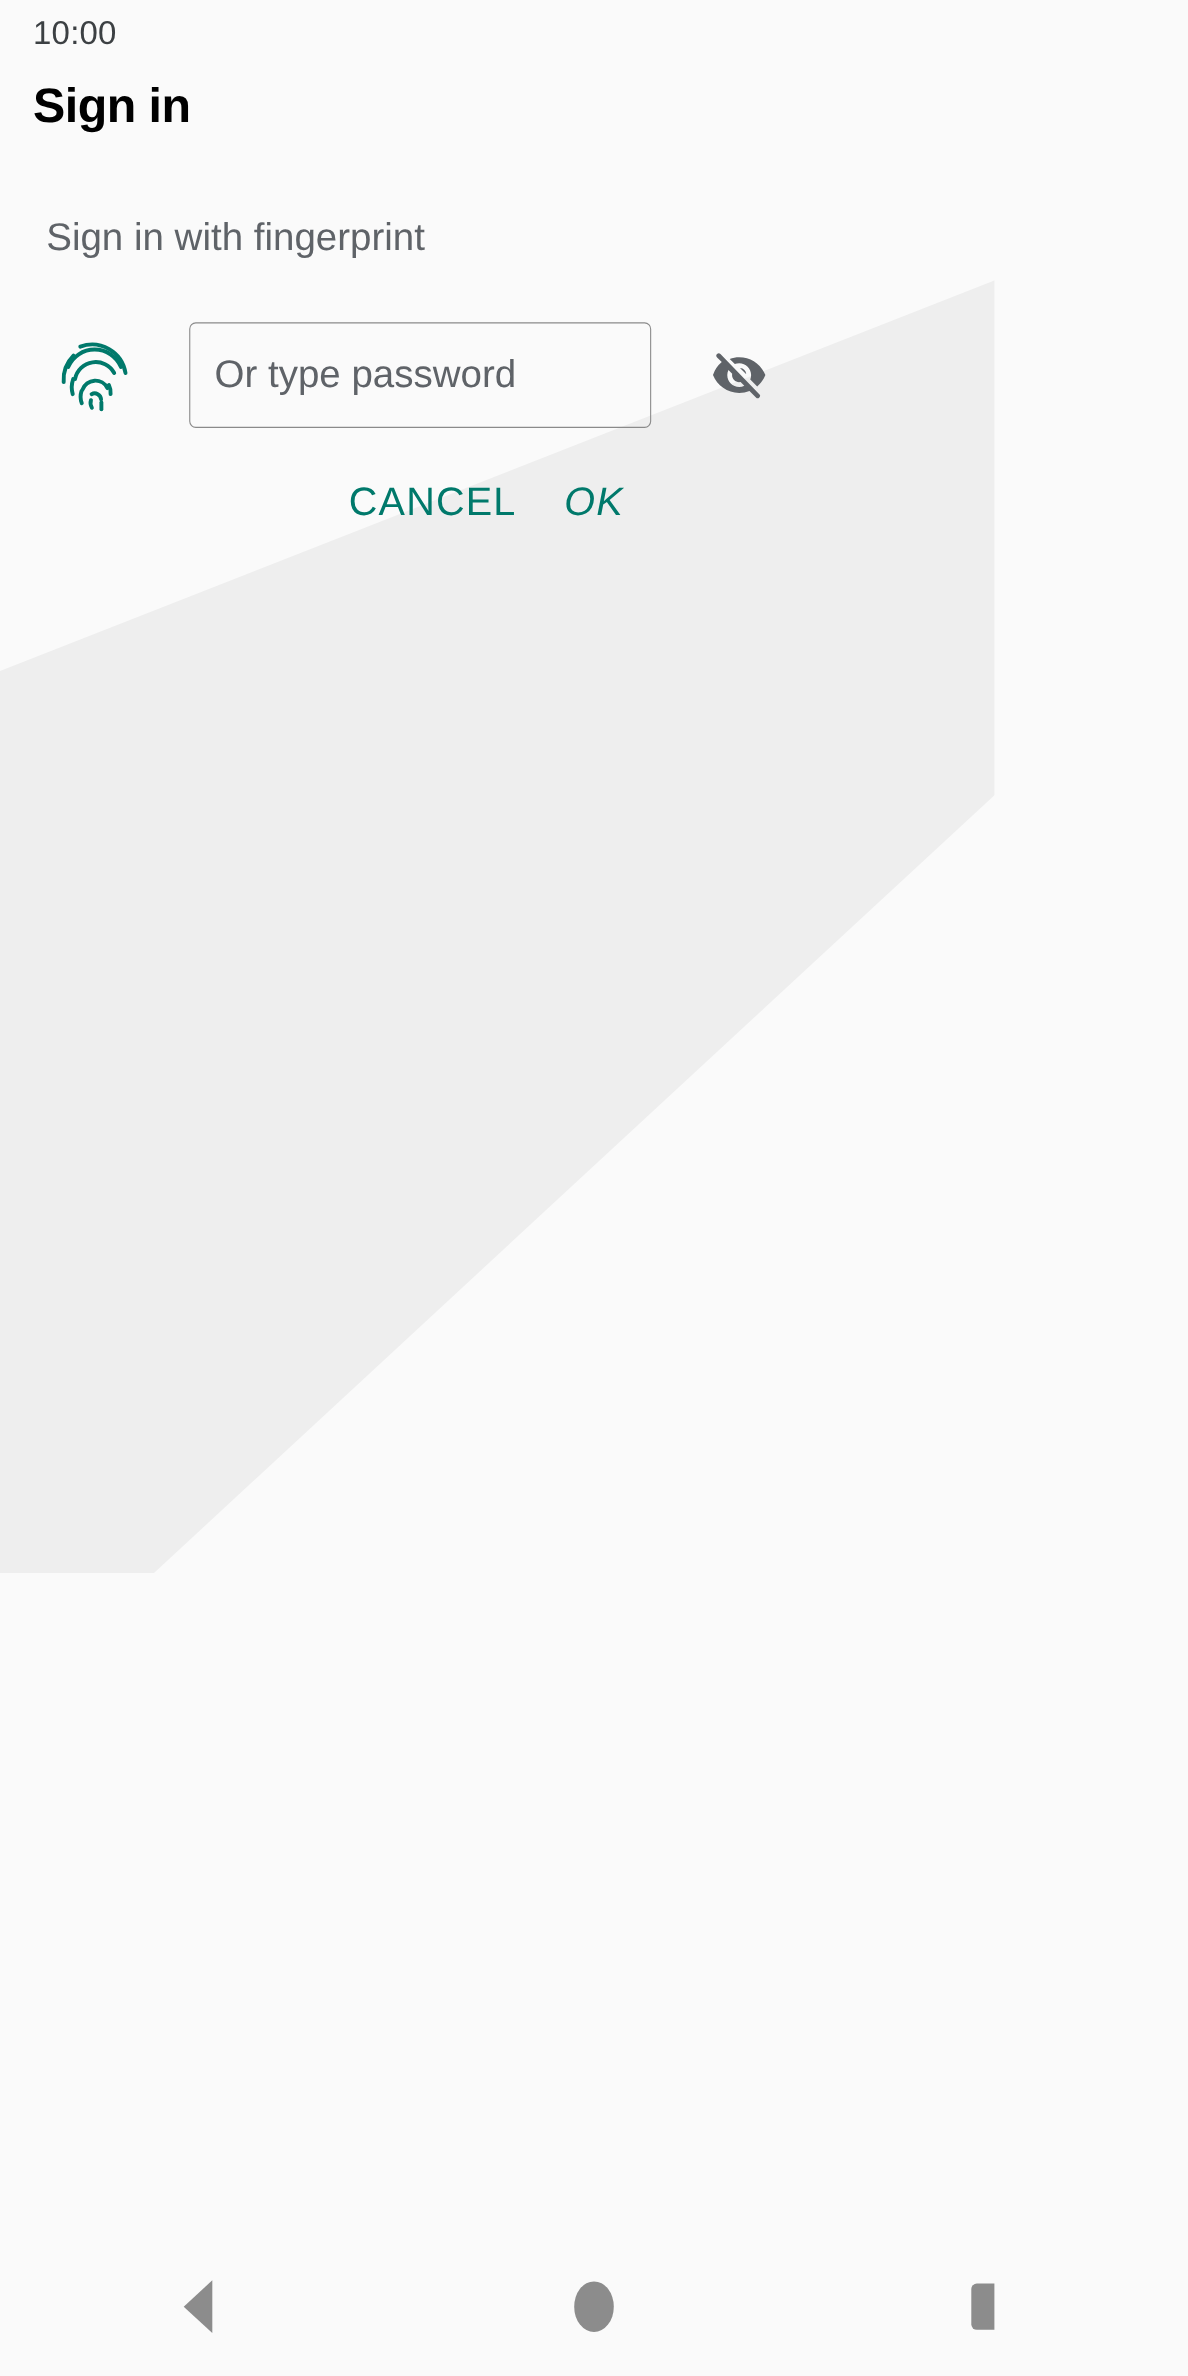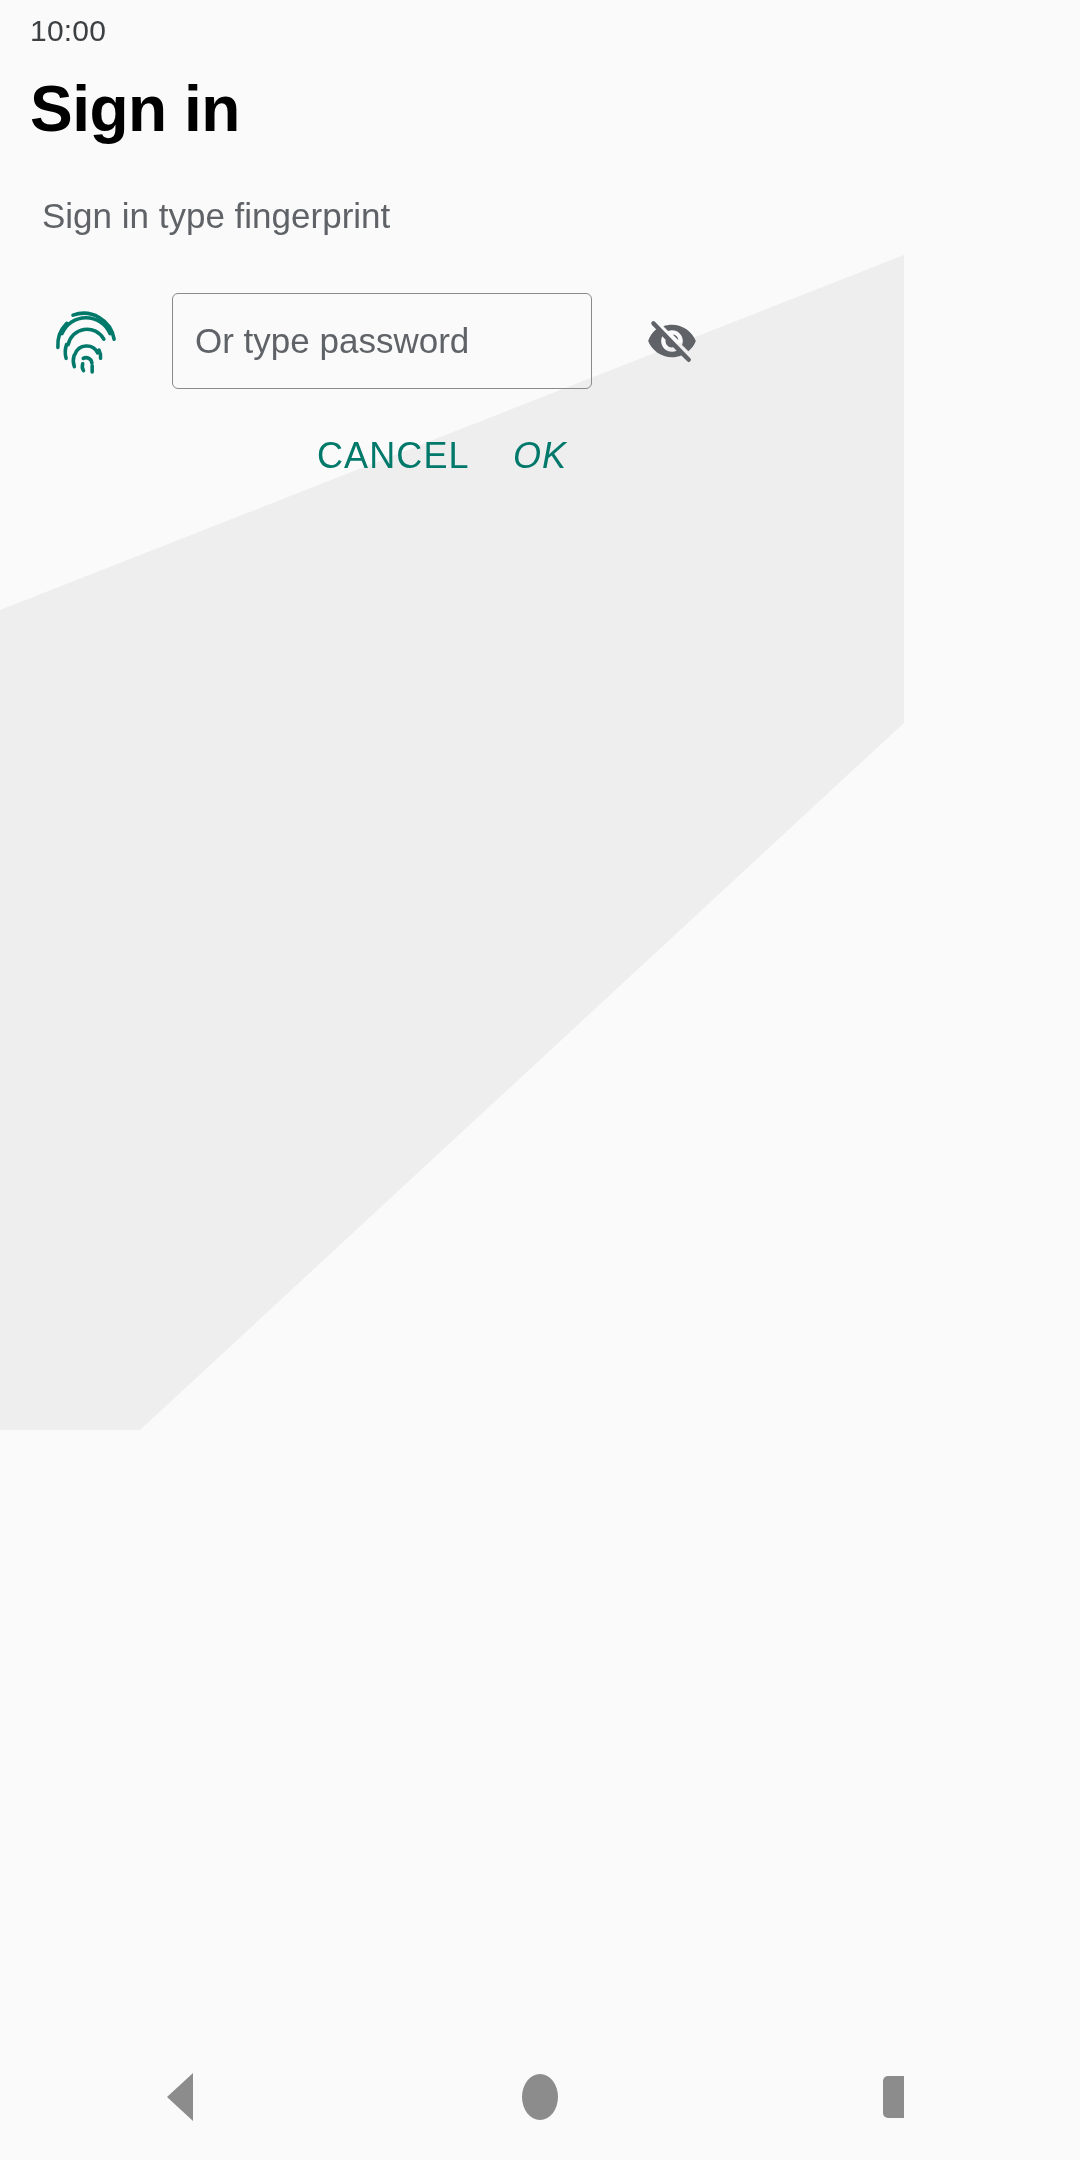--- a/index.html
+++ b/index.html
@@ -47,21 +47,21 @@
     display:flex;
     align-items:center;
     gap:10px;
   }
   #status-icons svg { display:block; }
 
   
   #page-title {
     position:absolute;
     left:30px; top:72px;
-    font-size:64px;
+    font-size:44px;
     font-weight:bold;
     color:#000000;
     letter-spacing:-0.5px;
     z-index:3;
   }
 
   
   #subtitle {
     position:absolute;
     left:42px; top:196px;
@@ -209,21 +209,21 @@
         <svg width="18" height="32" viewBox="0 0 12 24">
           <rect x="4" y="0.5" width="4" height="2" fill="#3c4043"></rect>
           <rect x="1.5" y="2" width="9" height="21" rx="1.4" fill="#3c4043"></rect>
         </svg>
       </span>
     </span>
   </div>
 
   <h1 id="page-title">Sign in</h1>
 
-  <div id="subtitle">Sign in type fingerprint</div>
+  <div id="subtitle">Sign in with fingerprint</div>
 
   <div id="auth-row">
 
     <span id="fingerprint-icon">
       <svg viewBox="0 0 48 62" fill="none" stroke="#00796b" stroke-width="2.6" stroke-linecap="round" stroke-linejoin="round">
         <path d="M6.5 26 A19 19 0 0 1 41.5 26"></path>
         <path d="M3.5 36 A22.5 22.5 0 0 1 10 18.5"></path>
         <path d="M14.5 12.5 A22.5 22.5 0 0 1 44.5 30"></path>
         <path d="M11 34 A14 14 0 0 1 37 30"></path>
         <path d="M9.5 44 A16.5 16.5 0 0 1 9.8 34"></path>

